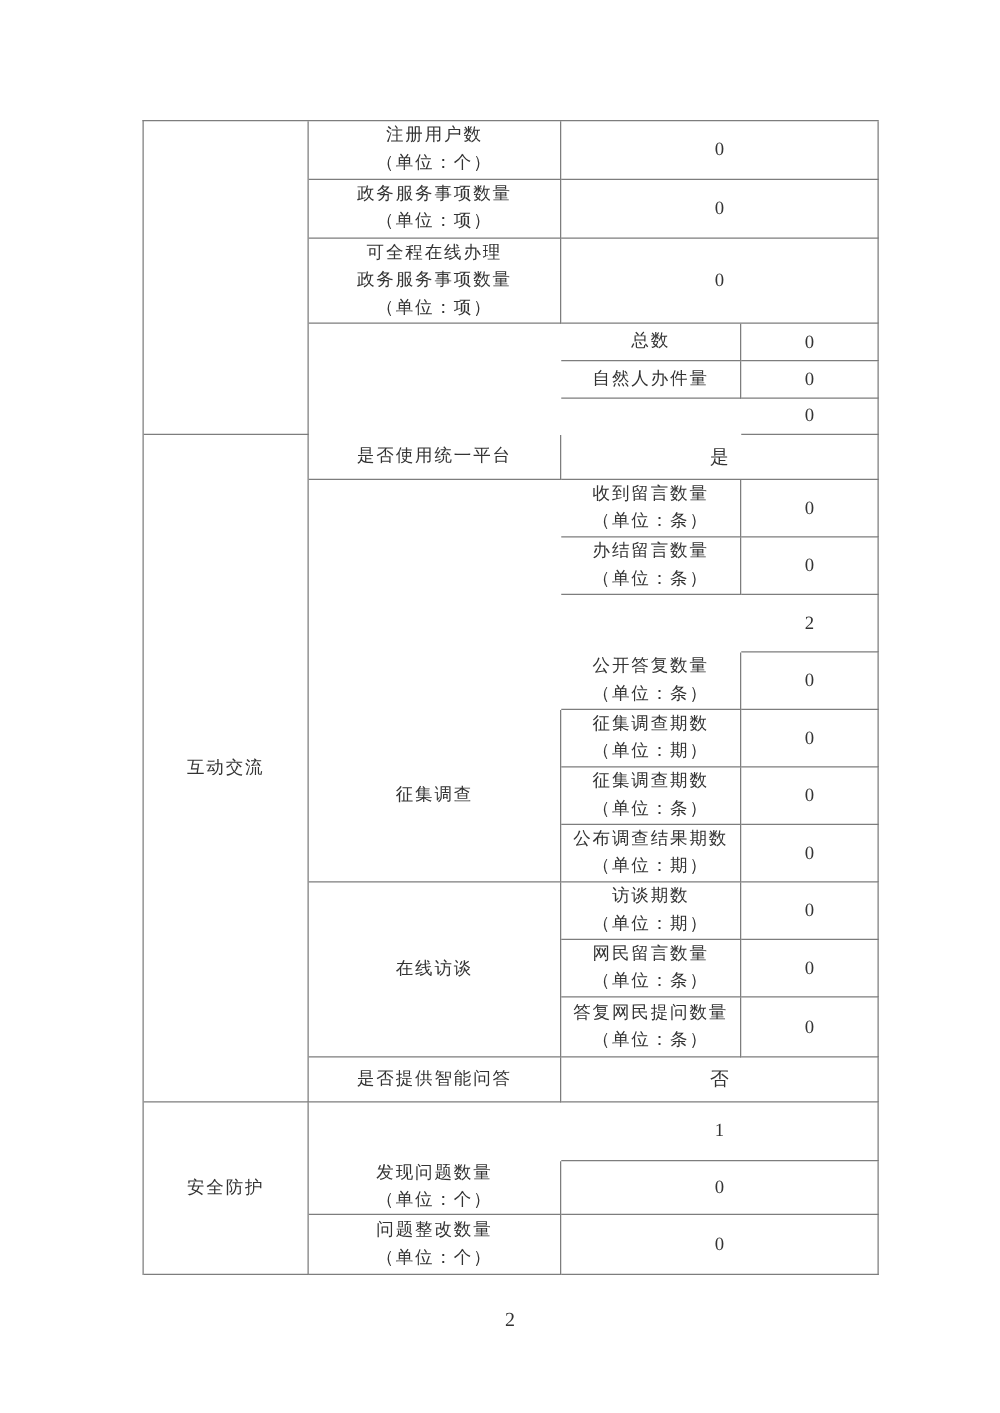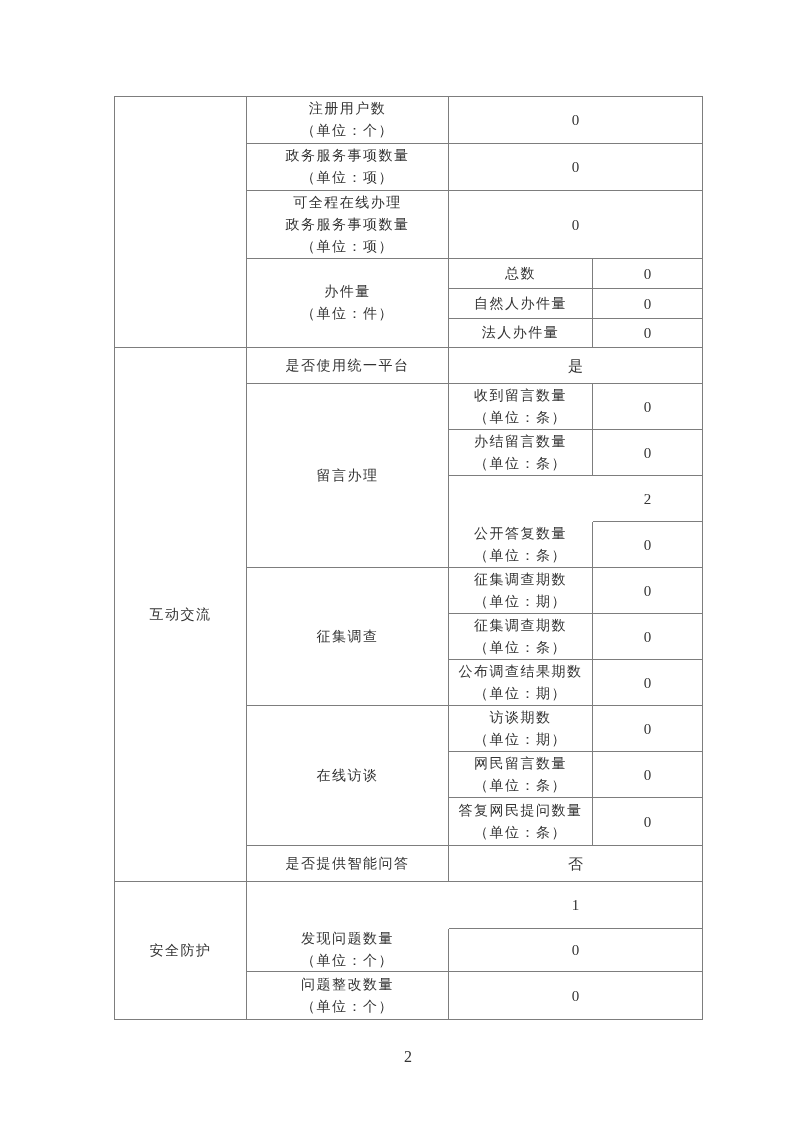--- a/index.html
+++ b/index.html
@@ -74,33 +74,29 @@
 
     <div class="cell" style="grid-area:2/2/3/3">政务服务事项数量
 （单位：项）</div>
     <div class="cell value" style="grid-area:2/3/3/5">0</div>
 
     <div class="cell" style="grid-area:3/2/4/3">可全程在线办理
 政务服务事项数量
 （单位：项）</div>
     <div class="cell value" style="grid-area:3/3/4/5">0</div>
 
-    <div class="cell" style="grid-area:4/2/7/3">办件量
-（单位：件）</div>
     <div class="cell" style="grid-area:4/3/5/4">总数</div>
     <div class="cell value" style="grid-area:4/4/5/5">0</div>
     <div class="cell" style="grid-area:5/3/6/4">自然人办件量</div>
     <div class="cell value" style="grid-area:5/4/6/5">0</div>
-    <div class="cell" style="grid-area:6/3/7/4">法人办件量</div>
     <div class="cell value" style="grid-area:6/4/7/5">0</div>
 
     <div class="cell" style="grid-area:7/2/8/3">是否使用统一平台</div>
     <div class="cell value" style="grid-area:7/3/8/5">是</div>
 
-    <div class="cell" style="grid-area:8/2/12/3">留言办理</div>
     <div class="cell" style="grid-area:8/3/9/4">收到留言数量
 （单位：条）</div>
     <div class="cell value" style="grid-area:8/4/9/5">0</div>
     <div class="cell" style="grid-area:9/3/10/4">办结留言数量
 （单位：条）</div>
     <div class="cell value" style="grid-area:9/4/10/5">0</div>
     <div class="cell value" style="grid-area:10/4/11/5">2</div>
     <div class="cell" style="grid-area:11/3/12/4">公开答复数量
 （单位：条）</div>
     <div class="cell value" style="grid-area:11/4/12/5">0</div>

